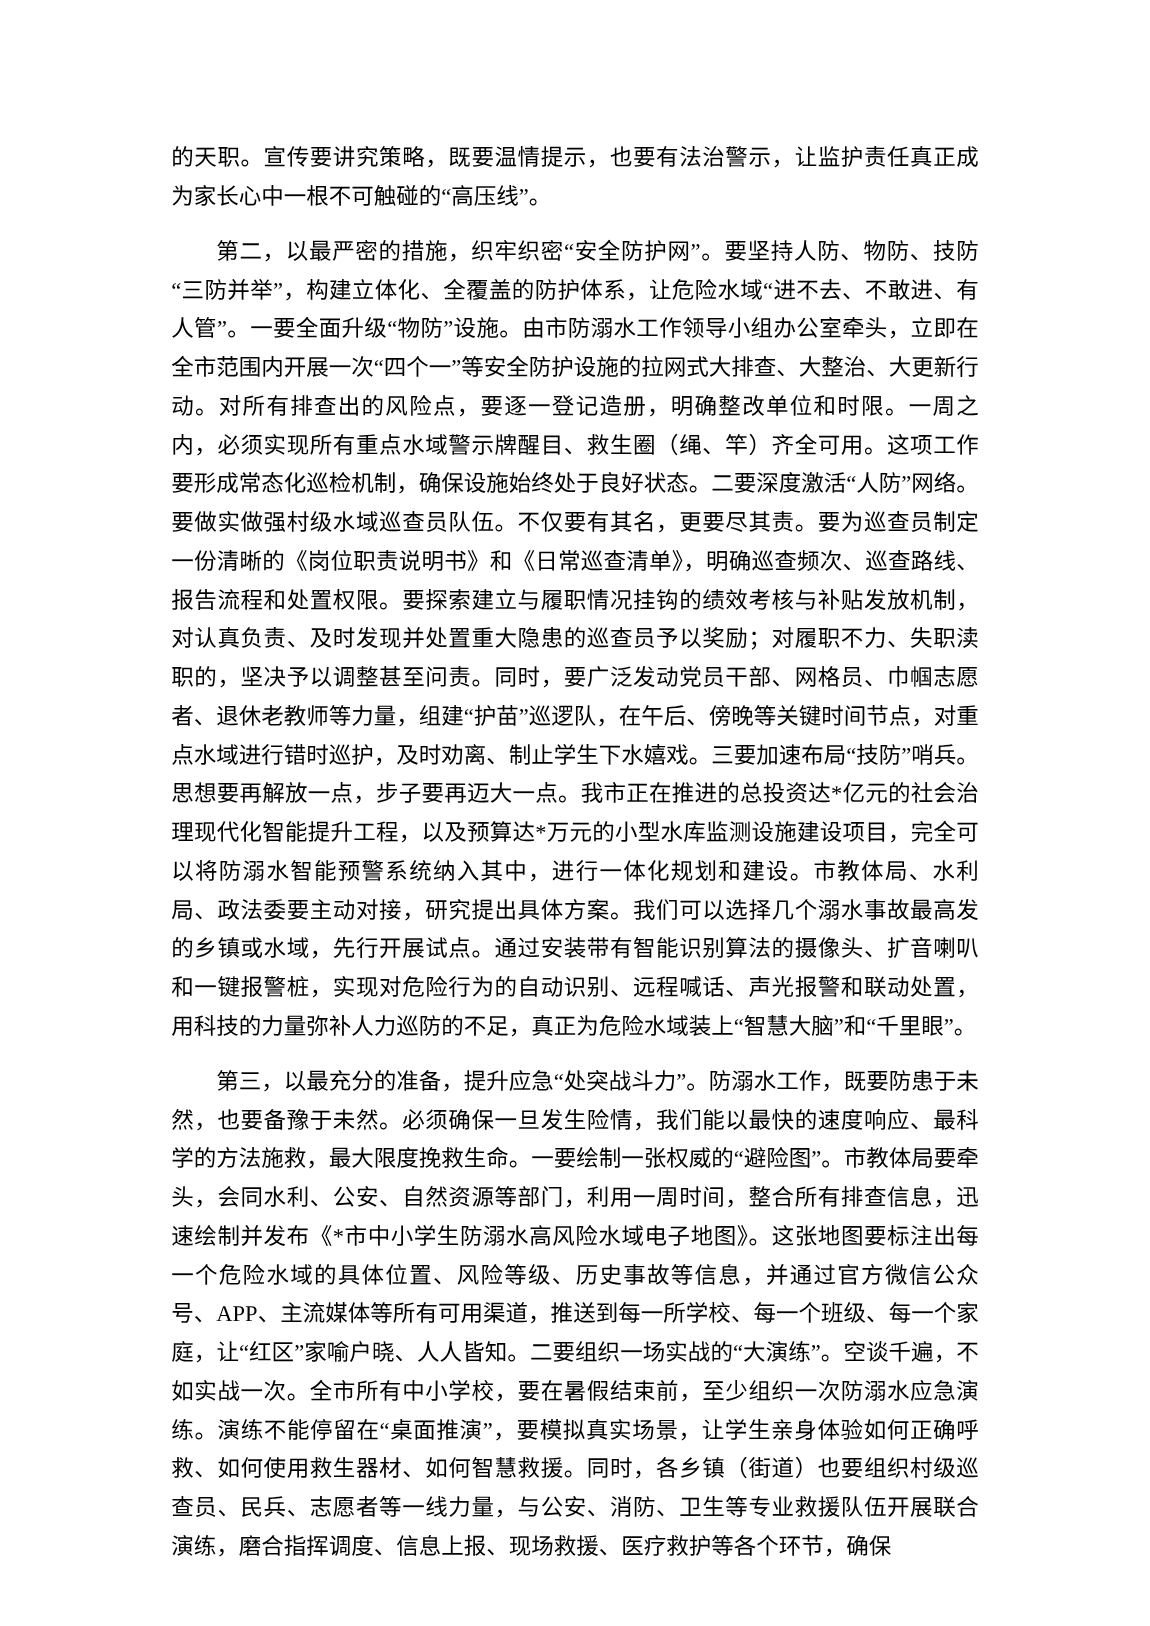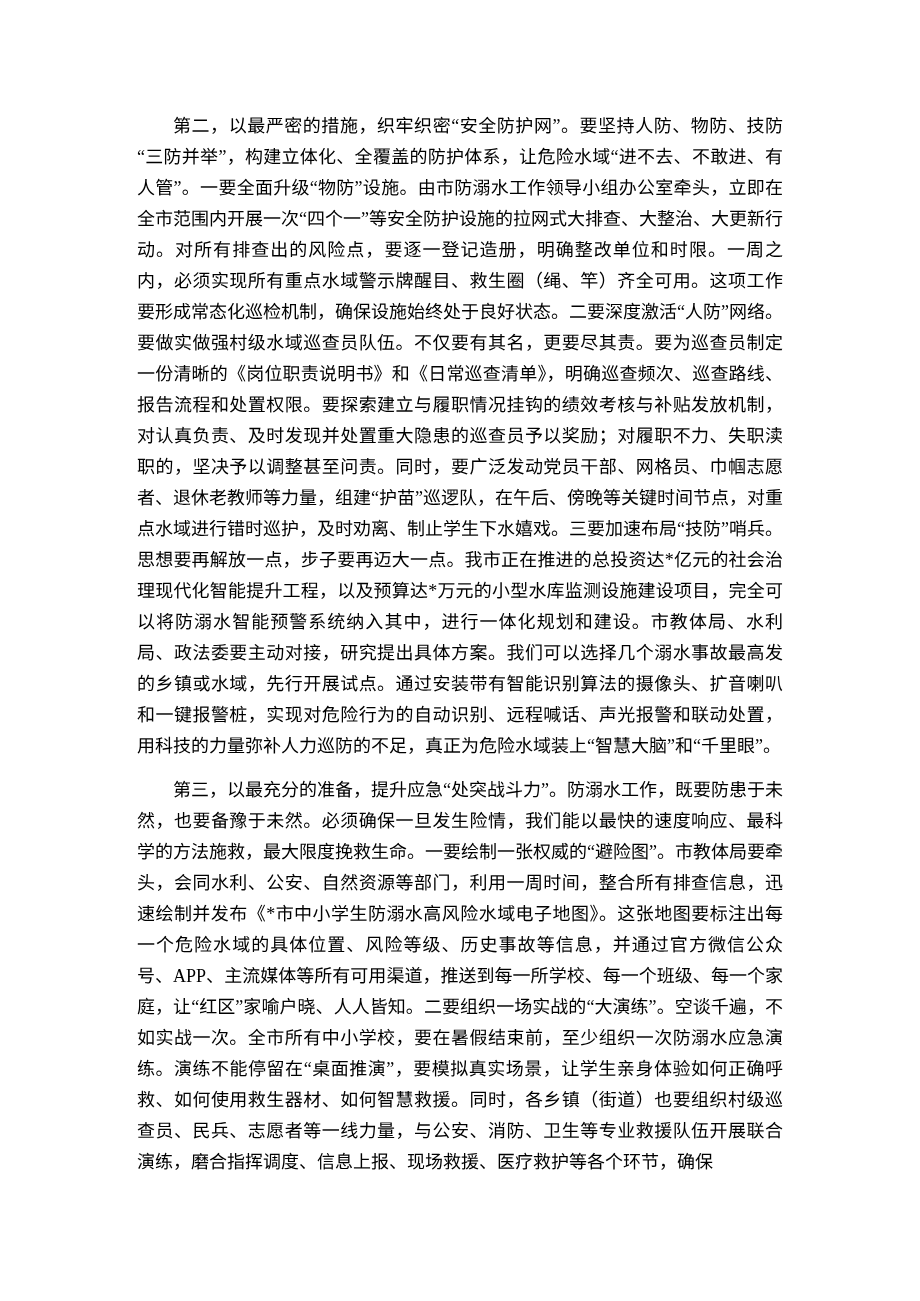--- a/index.html
+++ b/index.html
@@ -35,16 +35,17 @@
   }
   .para.no-indent {
     text-indent: 0;
   }
 </style>
 </head>
 <body>
 
 <div class="page">
   <div class="doc-body">
+    <p class="para no-indent">的天职。宣传要讲究策略，既要温情提示，也要有法治警示，让监护责任真正成为家长心中一根不可触碰的“高压线”。</p>
     <p class="para indent">第二，以最严密的措施，织牢织密“安全防护网”。要坚持人防、物防、技防“三防并举”，构建立体化、全覆盖的防护体系，让危险水域“进不去、不敢进、有人管”。一要全面升级“物防”设施。由市防溺水工作领导小组办公室牵头，立即在全市范围内开展一次“四个一”等安全防护设施的拉网式大排查、大整治、大更新行动。对所有排查出的风险点，要逐一登记造册，明确整改单位和时限。一周之内，必须实现所有重点水域警示牌醒目、救生圈（绳、竿）齐全可用。这项工作要形成常态化巡检机制，确保设施始终处于良好状态。二要深度激活“人防”网络。要做实做强村级水域巡查员队伍。不仅要有其名，更要尽其责。要为巡查员制定一份清晰的《岗位职责说明书》和《日常巡查清单》，明确巡查频次、巡查路线、报告流程和处置权限。要探索建立与履职情况挂钩的绩效考核与补贴发放机制，对认真负责、及时发现并处置重大隐患的巡查员予以奖励；对履职不力、失职渎职的，坚决予以调整甚至问责。同时，要广泛发动党员干部、网格员、巾帼志愿者、退休老教师等力量，组建“护苗”巡逻队，在午后、傍晚等关键时间节点，对重点水域进行错时巡护，及时劝离、制止学生下水嬉戏。三要加速布局“技防”哨兵。思想要再解放一点，步子要再迈大一点。我市正在推进的总投资达*亿元的社会治理现代化智能提升工程，以及预算达*万元的小型水库监测设施建设项目，完全可以将防溺水智能预警系统纳入其中，进行一体化规划和建设。市教体局、水利局、政法委要主动对接，研究提出具体方案。我们可以选择几个溺水事故最高发的乡镇或水域，先行开展试点。通过安装带有智能识别算法的摄像头、扩音喇叭和一键报警桩，实现对危险行为的自动识别、远程喊话、声光报警和联动处置，用科技的力量弥补人力巡防的不足，真正为危险水域装上“智慧大脑”和“千里眼”。</p>
     <p class="para indent">第三，以最充分的准备，提升应急“处突战斗力”。防溺水工作，既要防患于未然，也要备豫于未然。必须确保一旦发生险情，我们能以最快的速度响应、最科学的方法施救，最大限度挽救生命。一要绘制一张权威的“避险图”。市教体局要牵头，会同水利、公安、自然资源等部门，利用一周时间，整合所有排查信息，迅速绘制并发布《*市中小学生防溺水高风险水域电子地图》。这张地图要标注出每一个危险水域的具体位置、风险等级、历史事故等信息，并通过官方微信公众号、APP、主流媒体等所有可用渠道，推送到每一所学校、每一个班级、每一个家庭，让“红区”家喻户晓、人人皆知。二要组织一场实战的“大演练”。空谈千遍，不如实战一次。全市所有中小学校，要在暑假结束前，至少组织一次防溺水应急演练。演练不能停留在“桌面推演”，要模拟真实场景，让学生亲身体验如何正确呼救、如何使用救生器材、如何智慧救援。同时，各乡镇（街道）也要组织村级巡查员、民兵、志愿者等一线力量，与公安、消防、卫生等专业救援队伍开展联合演练，磨合指挥调度、信息上报、现场救援、医疗救护等各个环节，确保</p>
   </div>
 </div>
 
 </body></html>

